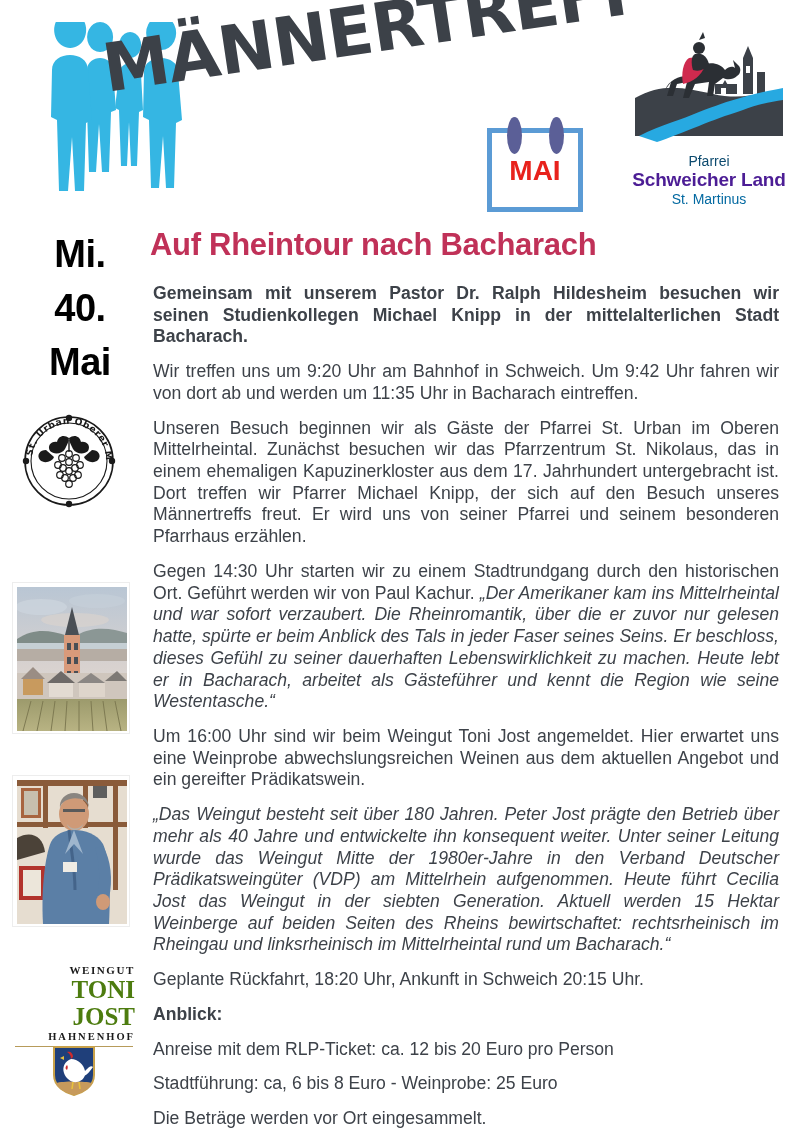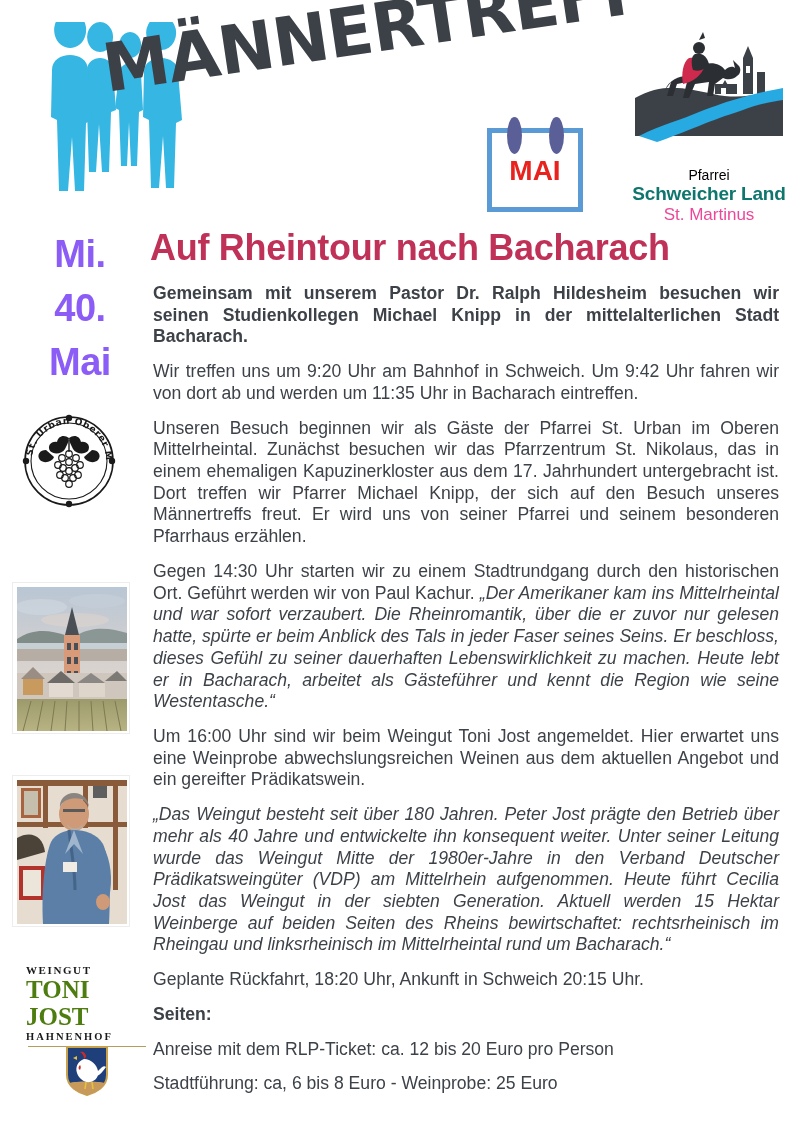--- a/index.html
+++ b/index.html
@@ -76,59 +76,59 @@
   }
   .parish-logo {
     position: absolute;
     left: 629px; top: 24px;
     width: 160px; height: 190px;
     text-align: center;
   }
   .parish-art { width: 160px; height: 128px; display:block; }
   .parish-l1 {
     font-family: "Liberation Sans", sans-serif;
-    font-size: 14px; color: #000000; line-height: 1.15;
-    margin-top: 15px;
+    font-size: 14px; color: #0c4a6e; line-height: 1.15;
+    margin-top: 1px;
   }
   .parish-l2 {
     font-family: "Liberation Sans", sans-serif;
-    font-weight: 700; font-size: 19px; color: #0f766e;
+    font-weight: 700; font-size: 19px; color: #4c1d95;
     line-height: 1.15; letter-spacing: -0.2px;
   }
   .parish-l3 {
     font-family: "Liberation Sans", sans-serif;
-    font-size: 17px; color: #ec4899; line-height: 1.2;
+    font-size: 14px; color: #0369a1; line-height: 1.2;
   }
 
   
   .content {
     position: relative;
     width: 800px;
   }
   .date-col {
     position: absolute;
     left: 28px; top: 6px;
     width: 104px;
     text-align: center;
-    color: #8b5cf6;
+    color: #000000;
     font-family: "Liberation Sans", sans-serif;
     font-weight: 700;
     font-size: 38px;
     line-height: 1.42;
   }
   .date-col div { letter-spacing: -0.5px; }
 
   .title {
     position: absolute;
     left: 150px; top: 6px;
     width: 640px;
     color: #c03158;
     font-family: "Liberation Sans", sans-serif;
     font-weight: 700;
-    font-size: 36px;
+    font-size: 31px;
     letter-spacing: -0.3px;
     line-height: 1.1;
   }
 
   .text-col {
     position: absolute;
     left: 140px; top: 48px;
     width: 652px;
     font-family: "Liberation Sans", sans-serif;
     font-size: 17.6px;
@@ -153,22 +153,22 @@
   .photo {
     position: absolute;
     background: #ffffff;
     padding: 4px;
     border: 1px solid #ededed;
   }
   .photo.bacharach { left: 12px; top: 360px; width: 118px; height: 152px; }
   .photo.guide     { left: 12px; top: 553px; width: 118px; height: 152px; }
 
   .jost-logo {
-    position: absolute; left: 26px; top: 742px;
-    width: 122px; height: 120px; text-align: left;
+    position: absolute; left: 13px; top: 742px;
+    width: 122px; height: 120px; text-align: right;
   }
   .jost-weingut {
     font-family: "Liberation Serif", serif;
     font-size: 11px; letter-spacing: 1.6px;
     color: #1a1a1a; font-weight: 700;
   }
   .jost-name {
     font-family: "Liberation Serif", serif;
     font-size: 25px; font-weight: 700; color: #4d7c0f;
     letter-spacing: 0px; line-height: 1.08;
@@ -413,18 +413,19 @@
   <div class="text-col">
     <p class="b">Gemeinsam mit unserem Pastor Dr. Ralph Hildesheim besuchen wir seinen Studienkollegen Michael Knipp in der mittelalterlichen Stadt Bacharach.</p>
     <p>Wir treffen uns um 9:20 Uhr am Bahnhof in Schweich. Um 9:42 Uhr fahren wir von dort ab und werden um 11:35 Uhr in Bacharach eintreffen.</p>
     <p>Unseren Besuch beginnen wir als Gäste der Pfarrei St. Urban im Oberen Mittelrheintal. Zunächst besuchen wir das Pfarrzentrum St. Nikolaus, das in einem ehemaligen Kapuzinerkloster aus dem 17. Jahrhundert untergebracht ist. Dort treffen wir Pfarrer Michael Knipp, der sich auf den Besuch unseres Männertreffs freut. Er wird uns von seiner Pfarrei und seinem besonderen Pfarrhaus erzählen.</p>
     <p>
       <span>Gegen 14:30 Uhr starten wir zu einem Stadtrundgang durch den historischen Ort. Geführt werden wir von Paul Kachur. </span><span class="i">„Der Amerikaner kam ins Mittelrheintal und war sofort verzaubert. Die Rheinromantik, über die er zuvor nur gelesen hatte, spürte er beim Anblick des Tals in jeder Faser seines Seins. Er beschloss, dieses Gefühl zu seiner dauerhaften Lebenswirklichkeit zu machen. Heute lebt er in Bacharach, arbeitet als Gästeführer und kennt die Region wie seine Westentasche.“</span>
     </p>
     <p>Um 16:00 Uhr sind wir beim Weingut Toni Jost angemeldet. Hier erwartet uns eine Weinprobe abwechslungsreichen Weinen aus dem aktuellen Angebot und ein gereifter Prädikatswein.</p>
     <p class="i">„Das Weingut besteht seit über 180 Jahren. Peter Jost prägte den Betrieb über mehr als 40 Jahre und entwickelte ihn konsequent weiter. Unter seiner Leitung wurde das Weingut Mitte der 1980er-Jahre in den Verband Deutscher Prädikatsweingüter (VDP) am Mittelrhein aufgenommen. Heute führt Cecilia Jost das Weingut in der siebten Generation. Aktuell werden 15 Hektar Weinberge auf beiden Seiten des Rheins bewirtschaftet: rechtsrheinisch im Rheingau und linksrheinisch im Mittelrheintal rund um Bacharach.“</p>
     <p class="nojust">Geplante Rückfahrt, 18:20 Uhr, Ankunft in Schweich 20:15 Uhr.</p>
-    <p class="b nojust">Seiten:</p>
+    <p class="b nojust">Anblick:</p>
     <p class="nojust">Anreise mit dem RLP-Ticket: ca. 12 bis 20 Euro pro Person</p>
     <p class="nojust">Stadtführung: ca, 6 bis 8 Euro - Weinprobe: 25 Euro</p>
+    <p class="nojust">Die Beträge werden vor Ort eingesammelt.</p>
     <div class="spacer"></div>
   </div>
 </div>
 
 </body></html>

